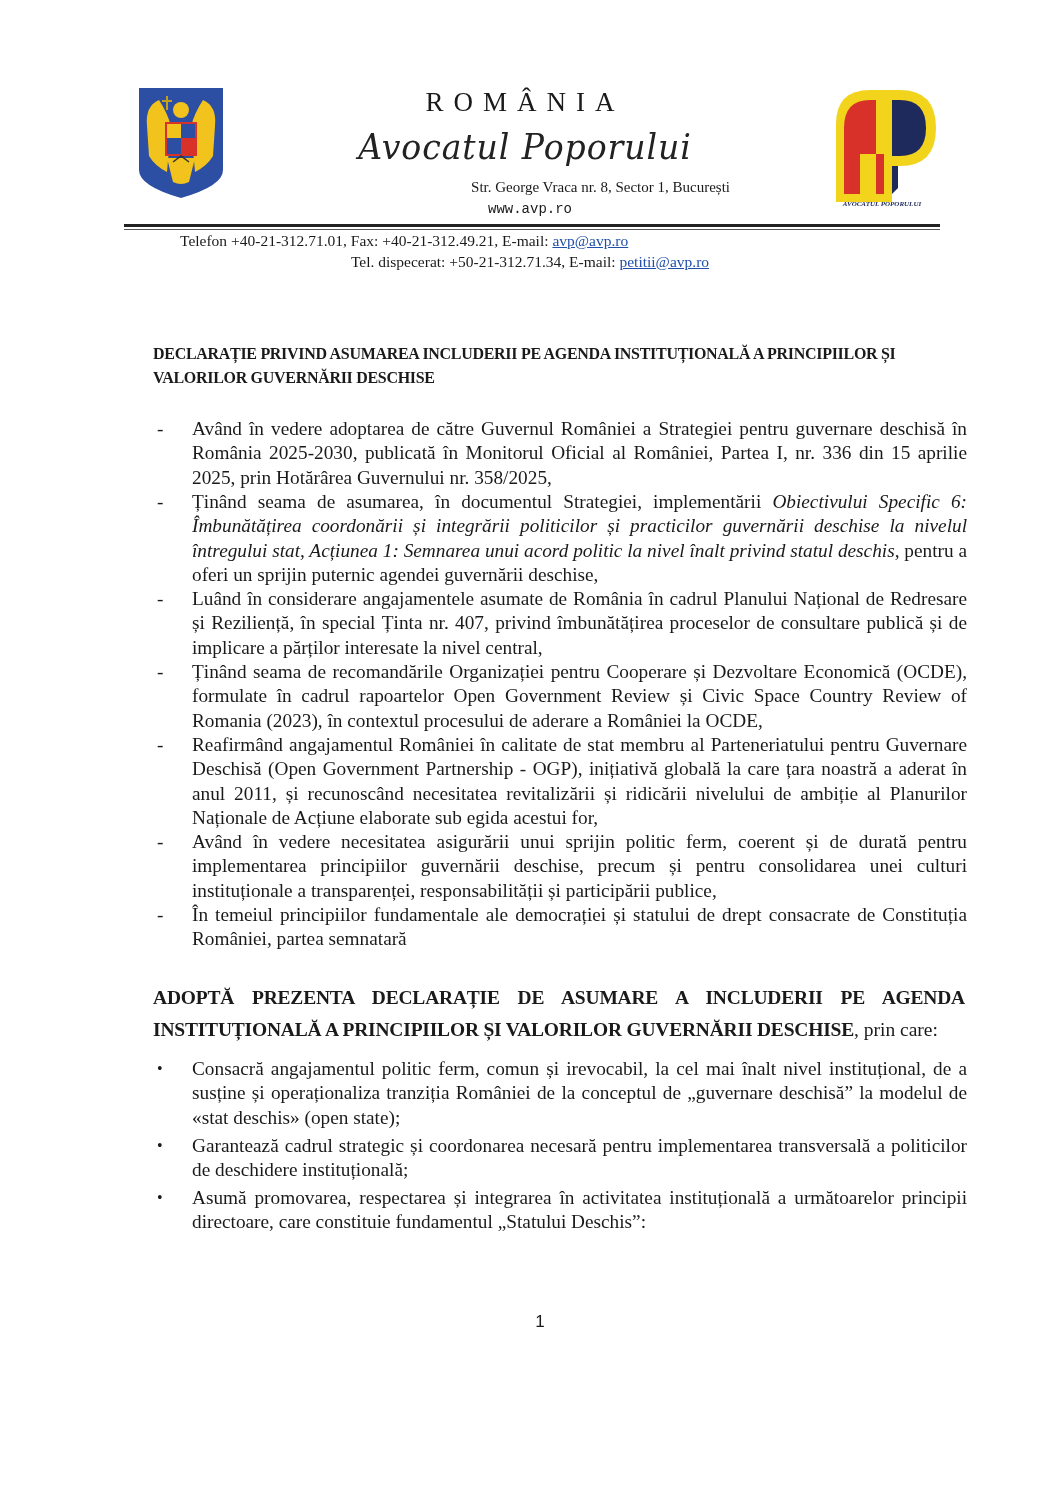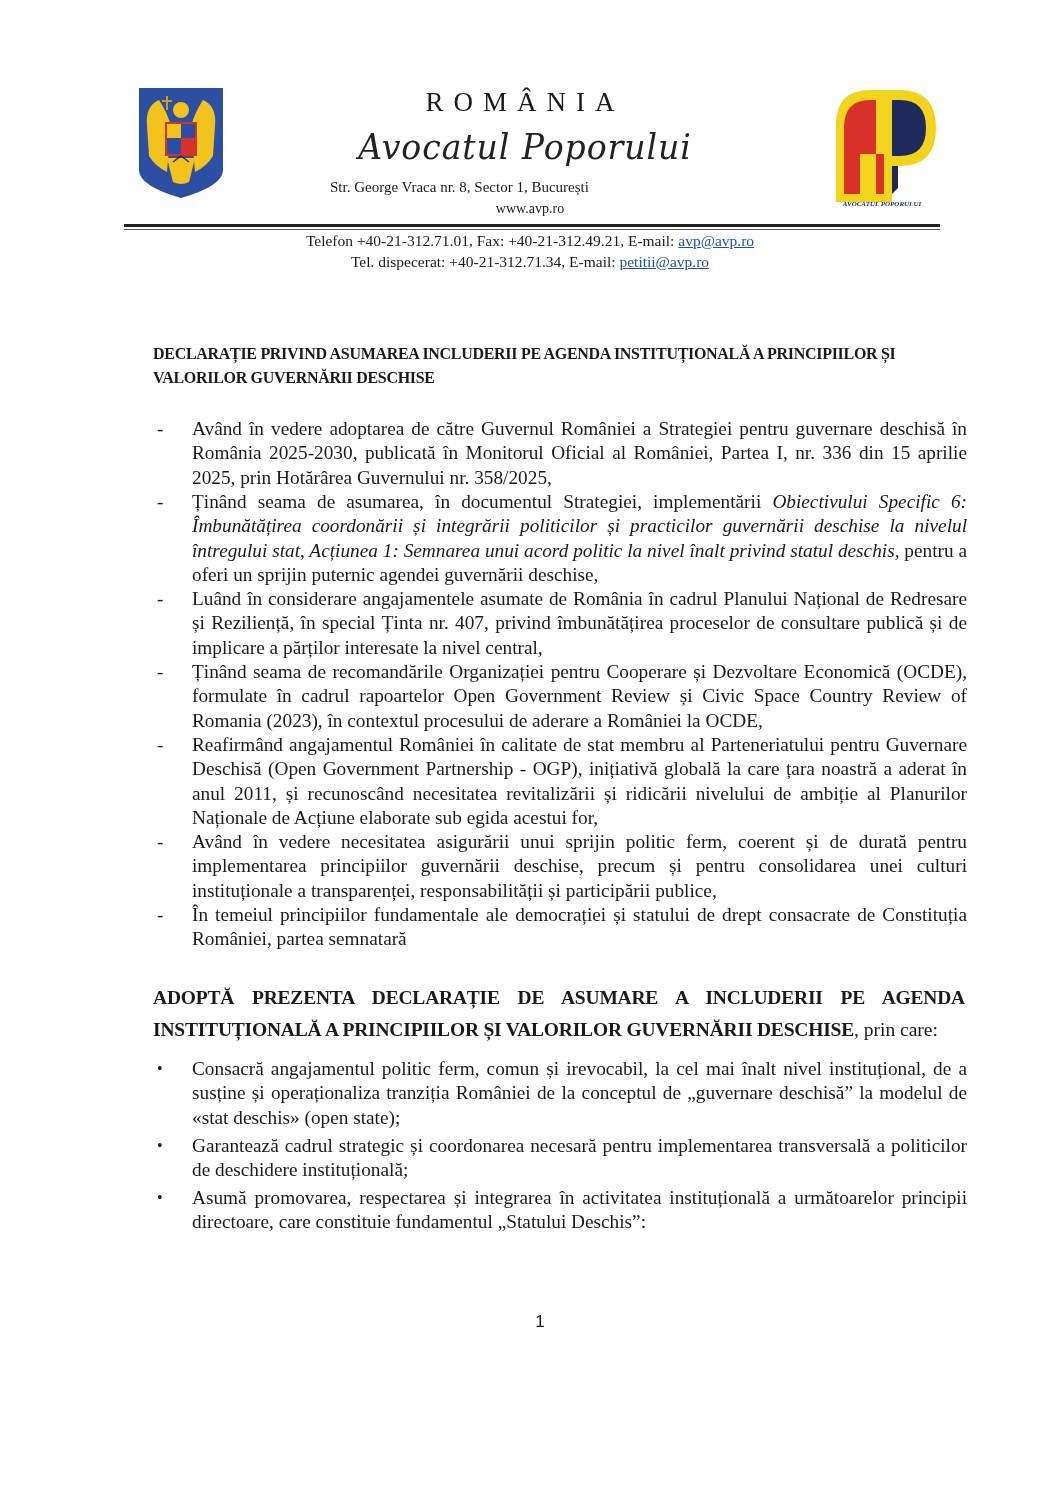--- a/index.html
+++ b/index.html
@@ -5,25 +5,25 @@
   html, body { margin:0; padding:0; background:#ffffff; }
   body { width:1058px; height:1496px; position:relative; overflow:hidden;
          font-family:"Liberation Serif", "DejaVu Serif", serif; color:#1a1a1a; }
   .abs { position:absolute; }
   
   #coat { left:137px; top:86px; width:88px; height:114px; }
   #aplogo { left:822px; top:84px; width:118px; height:124px; }
   #country { left:385px; top:87px; width:280px; text-align:center; font-size:27px; font-weight:normal; letter-spacing:10px; }
   #inst { left:340px; top:126px; width:370px; text-align:center; font-size:36px; font-style:italic;
           font-family:"DejaVu Serif", serif; letter-spacing:1px; color:#222; transform:scaleX(0.92); }
-  #addr { left:330px; top:179px; width:400px; text-align:left; font-size:15px; }
-  #web { left:330px; top:201px; width:400px; text-align:center; font-size:14px; }
+  #addr { left:330px; top:179px; width:400px; text-align:right; font-size:15px; }
+  #web { left:330px; top:201px; width:400px; text-align:center; font-size:14px;font-family:Liberation Mono, monospace; }
   #rule1 { left:124px; top:224px; width:816px; height:3px; background:#222; }
   #rule2 { left:124px; top:229px; width:816px; height:1px; background:#555; }
-  #contact1 { left:180px; top:232px; width:700px; text-align:center; font-size:15.5px; }
+  #contact1 { left:180px; top:232px; width:700px; font-size:15.5px; }
   #contact2 { left:180px; top:253px; width:700px; text-align:center; font-size:15.5px; }
   .mail { color:#1f4fa8; text-decoration:underline; }
   
   #title { left:153px; top:342px; width:812px; font-size:16px; font-weight:bold; line-height:24px; letter-spacing:-0.3px; }
   .item { position:absolute; left:157px; width:810px; font-size:19.3px; line-height:24.3px; text-align:justify; }
   .item .mk { position:absolute; left:0; top:0; width:20px; }
   .item .tx { margin-left:35px; display:block; }
   .bullet .mk { font-size:16px; }
   #adopt { left:153px; top:982px; width:812px; font-size:19.5px; line-height:32px; text-align:justify; }
   #adopt b { letter-spacing:-0.2px; }
@@ -64,21 +64,21 @@
     <path d="M70 82 L76 82 L76 104 L70 110 Z" fill="#1f2a5c"></path>
     <text x="60" y="122" text-anchor="middle" font-size="7" font-style="italic" font-weight="bold" fill="#1f2a5c" font-family="Liberation Serif, serif">AVOCATUL POPORULUI</text>
   </svg>
 </div>
 <div id="rule1" class="abs"></div>
 <div id="rule2" class="abs"></div>
 <div id="contact1" class="abs">
   <span>Telefon +40-21-312.71.01,  Fax: +40-21-312.49.21, E-mail: </span><span class="mail">avp@avp.ro</span>
 </div>
 <div id="contact2" class="abs">
-  <span>Tel. dispecerat: +40-21-312.71.34, E-mail: </span><span class="mail">petitii@avp.ro</span>
+  <span>Tel. dispecerat: +50-21-312.71.34, E-mail: </span><span class="mail">petitii@avp.ro</span>
 </div>
 
 <div id="title" class="abs">DECLARAȚIE PRIVIND ASUMAREA INCLUDERII PE AGENDA INSTITUȚIONALĂ A PRINCIPIILOR ȘI VALORILOR GUVERNĂRII DESCHISE</div>
 
 <div class="item" style="top:417px;">
   <span class="mk">-</span>
   <span class="tx">Având în vedere adoptarea de către Guvernul României a Strategiei pentru guvernare deschisă în România 2025-2030, publicată în Monitorul Oficial al României, Partea I, nr. 336 din 15 aprilie 2025, prin Hotărârea Guvernului nr. 358/2025,</span>
 </div>
 <div class="item" style="top:490px;">
   <span class="mk">-</span>

